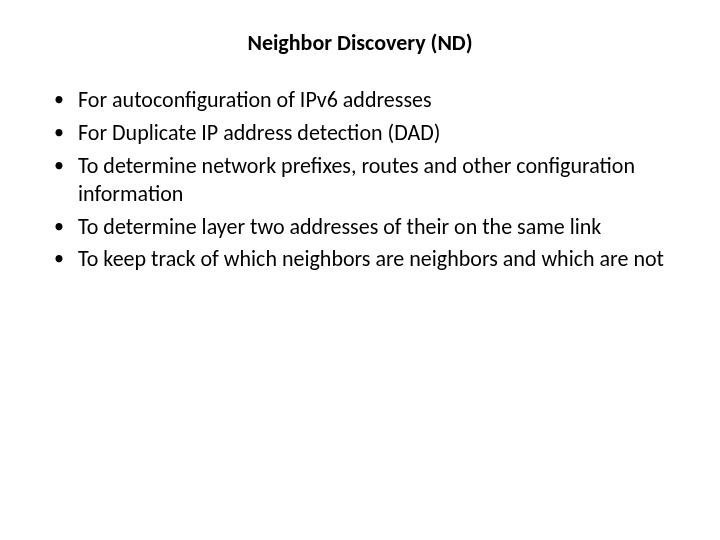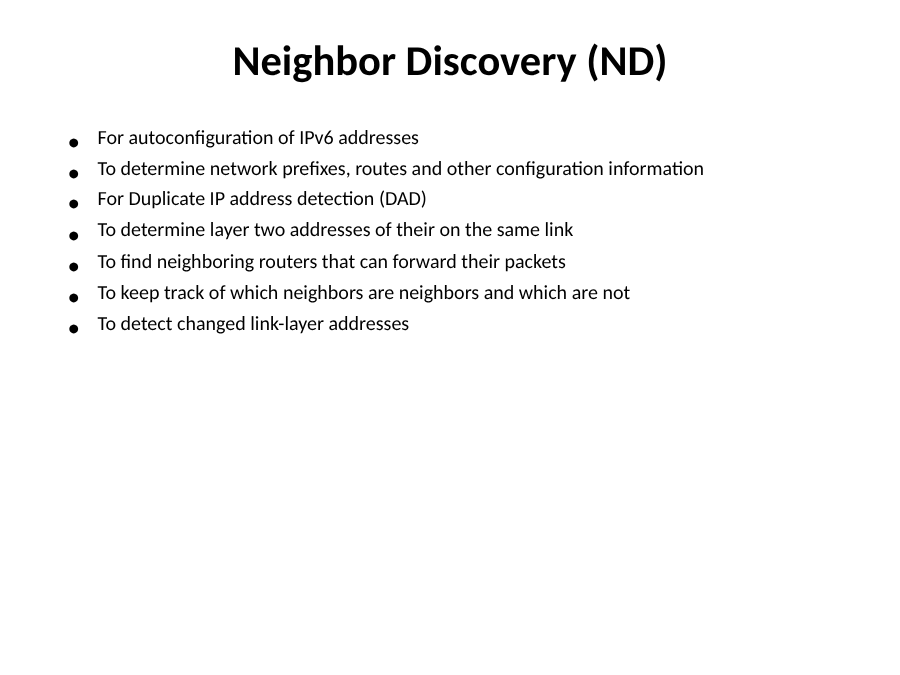--- a/index.html
+++ b/index.html
@@ -11,53 +11,51 @@
     font-family: Calibri, "Segoe UI", Arial, sans-serif;
     color: #000000;
   }
   .slide {
     width: 720px;
     height: 540px;
     box-sizing: border-box;
     padding: 30px 50px 40px 50px;
   }
   .title {
-    font-size: 34px;
+    font-size: 22px;
     font-weight: 700;
     text-align: center;
     margin: 0 0 30px 0;
     line-height: 1.2;
   }
   ul.bullets {
     list-style: none;
     padding: 0;
     margin: 0;
   }
   ul.bullets li {
     position: relative;
-    font-size: 16px;
+    font-size: 22px;
     line-height: 1.3;
     padding-left: 28px;
     margin-bottom: 4px;
   }
   ul.bullets li::before {
     content: "•";
     position: absolute;
     left: 4px;
     top: 0;
     font-size: 20px;
   }
 </style>
 </head>
 <body>
 
 <div class="slide">
   <h1 class="title">Neighbor Discovery (ND)</h1>
   <ul class="bullets">
     <li>For autoconfiguration of IPv6 addresses</li>
+    <li>For Duplicate IP address detection (DAD)</li>
     <li>To determine network prefixes, routes and other configuration information</li>
-    <li>For Duplicate IP address detection (DAD)</li>
     <li>To determine layer two addresses of their on the same link</li>
-    <li>To find neighboring routers that can forward their packets</li>
     <li>To keep track of which neighbors are neighbors and which are not</li>
-    <li>To detect changed link-layer addresses</li>
   </ul>
 </div>
 
 </body></html>

